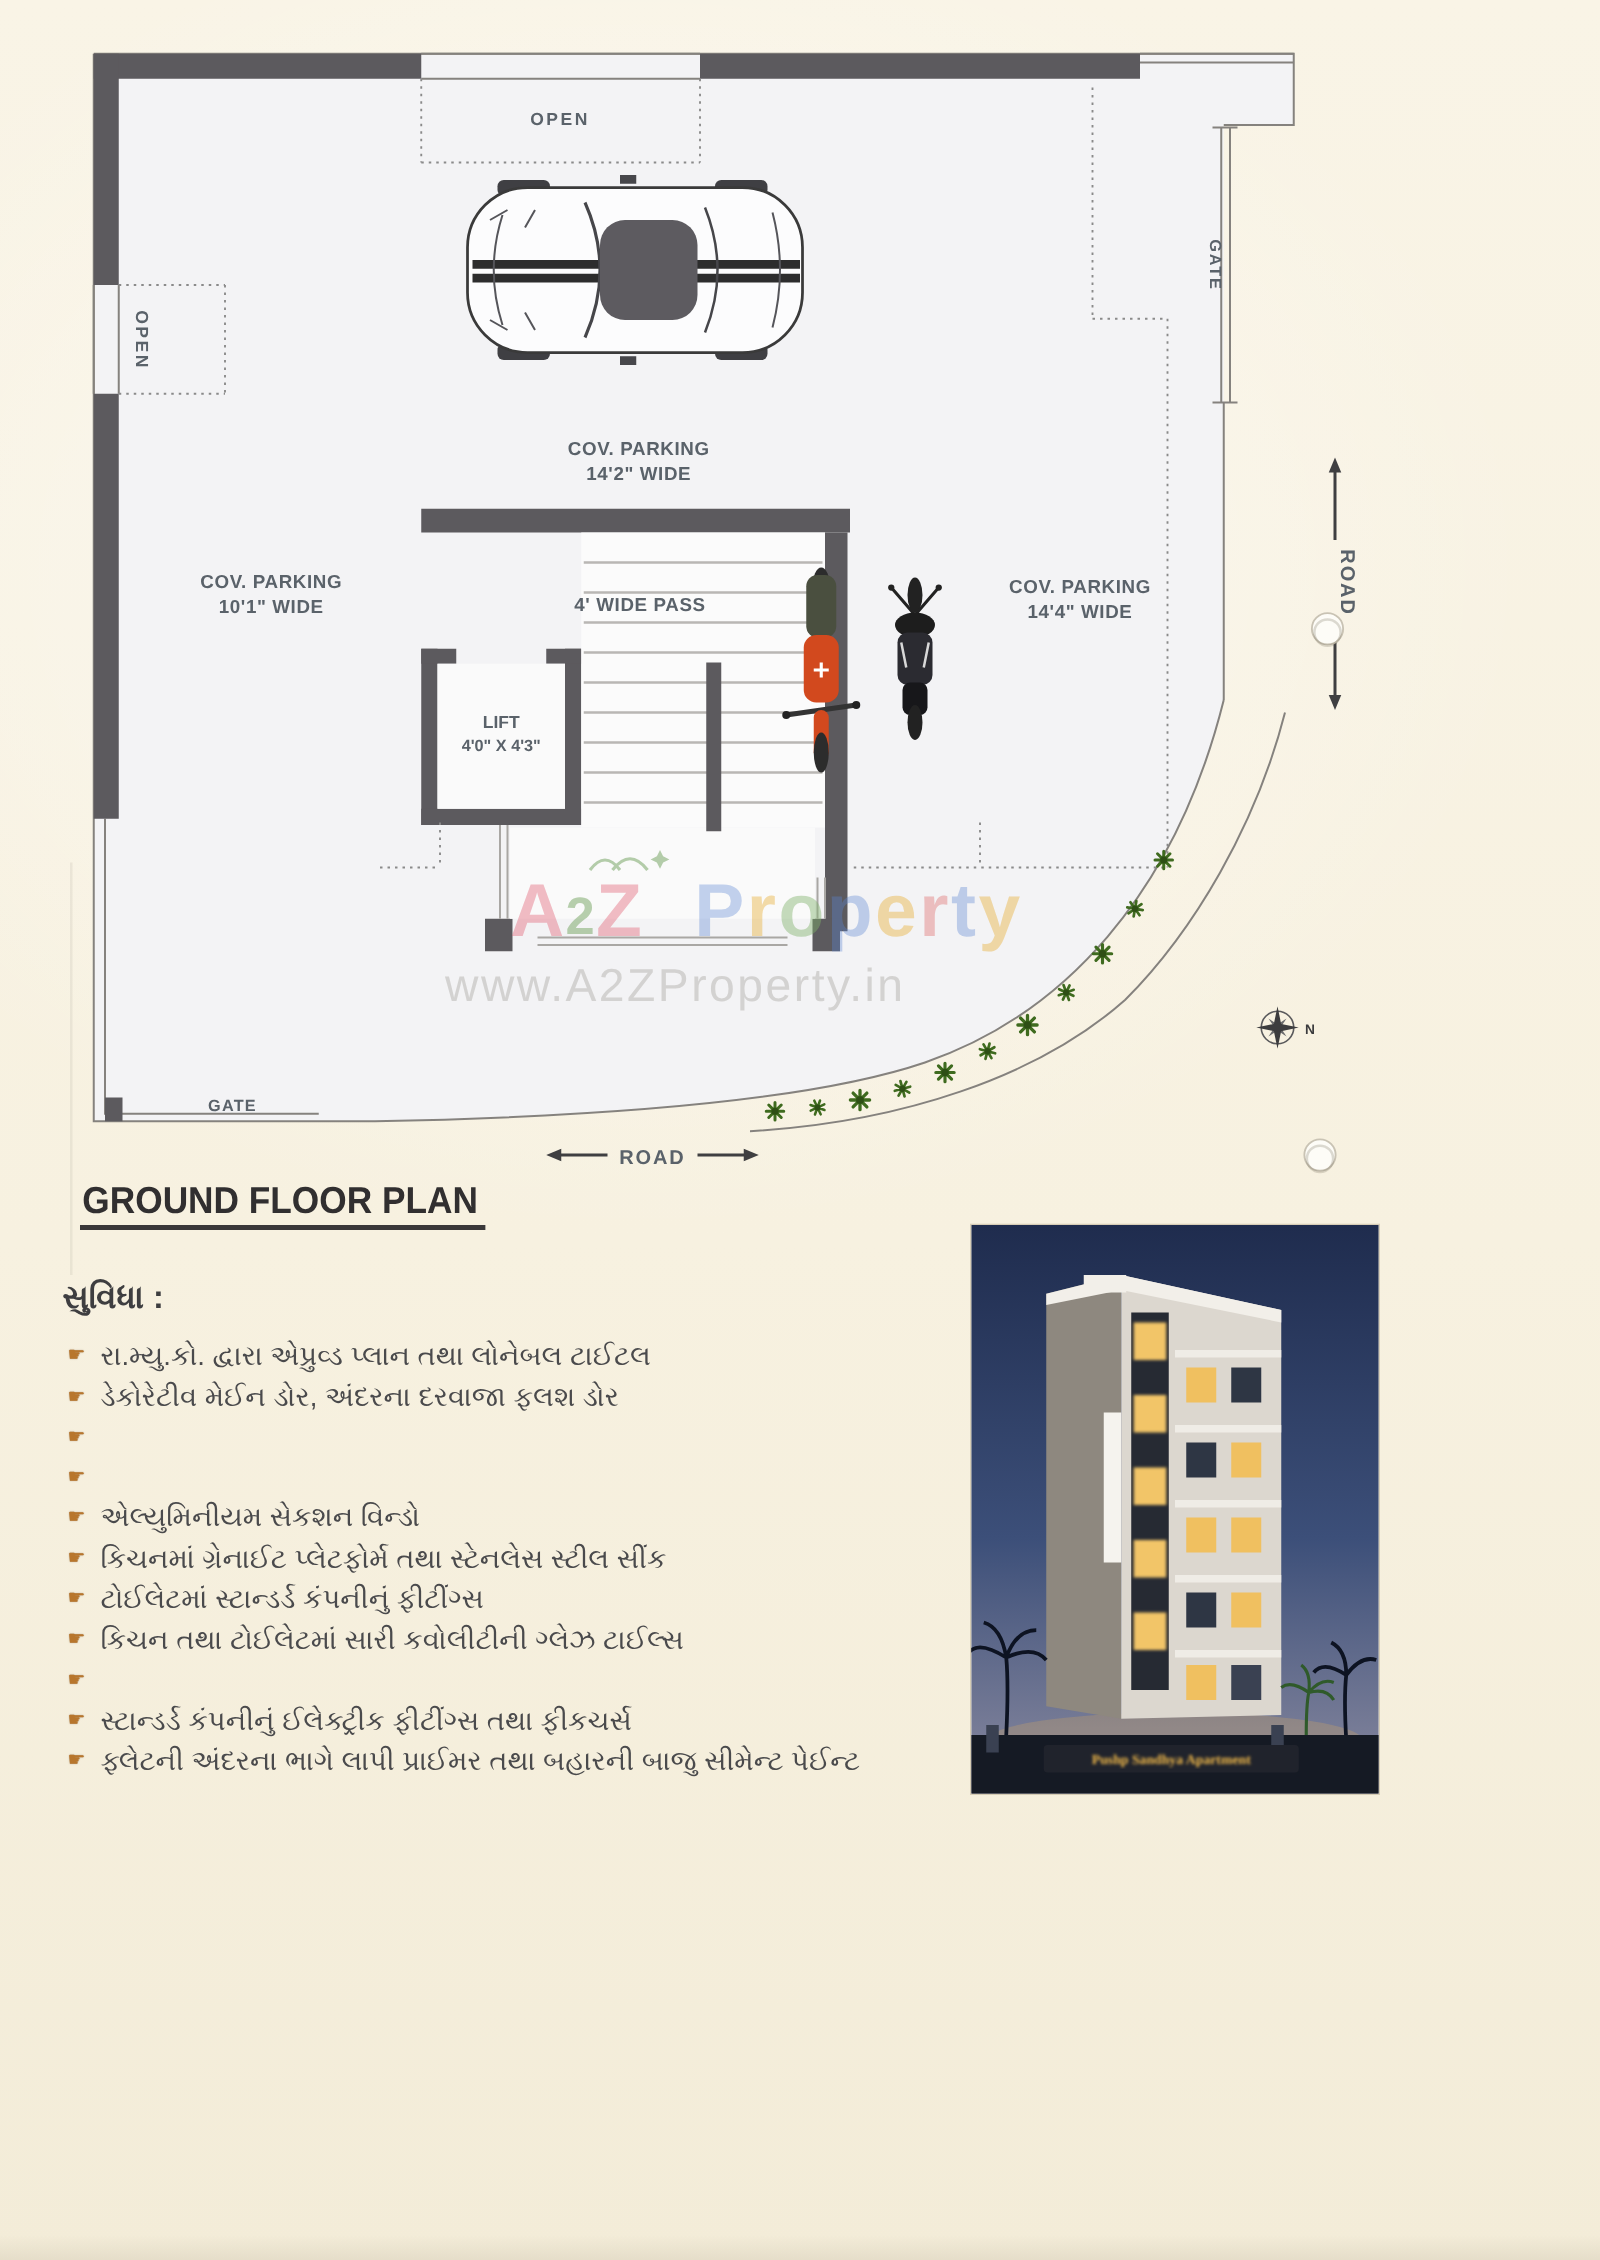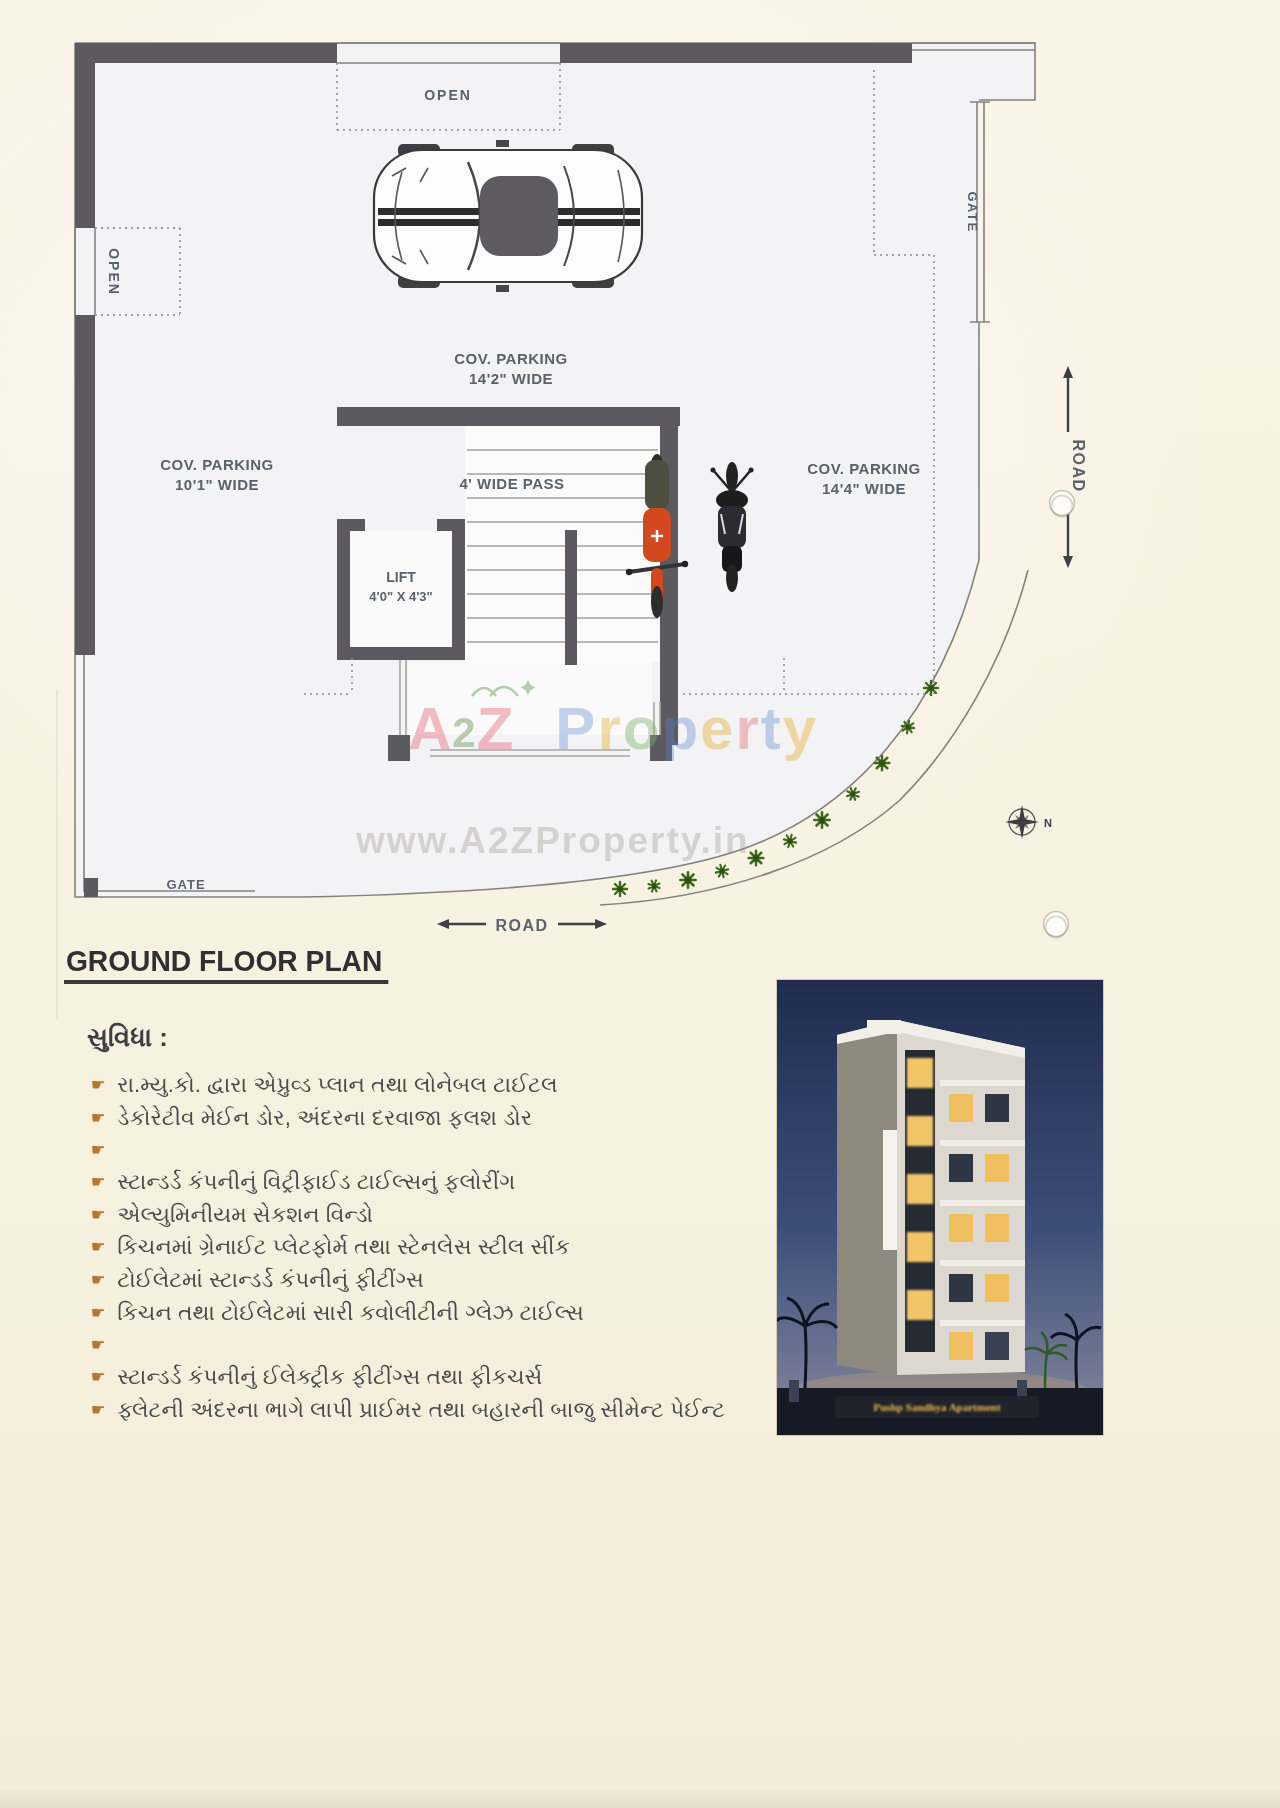--- a/index.html
+++ b/index.html
@@ -15,32 +15,32 @@
   
   .wm-big{
     left:408px;top:694px;font-size:60px;font-weight:bold;letter-spacing:2px;
     white-space:nowrap;pointer-events:none;
   }
   .wm-big .a2z{letter-spacing:1px;}
   .wm-big .ltr-a,.wm-big .ltr-z{color:rgba(224,92,112,.40);}
   .wm-big .ltr-2{color:rgba(108,158,88,.48);font-size:42px;position:relative;top:-2px;}
   .wm-big .rest{margin-left:41px;}
   .wm-url{
-    left:356px;top:820px;font-size:37px;font-weight:bold;color:rgba(140,135,125,.30);
+    left:356px;top:768px;font-size:37px;font-weight:normal;color:rgba(140,135,125,.30);
     letter-spacing:2px;white-space:nowrap;pointer-events:none;
   }
   .wm-hills{left:470px;top:676px;pointer-events:none;}
   
   .section-title{
     left:64px;top:944px;font-size:30px;font-weight:800;color:#312f30;
     letter-spacing:0px;transform:scaleX(.94);transform-origin:left;
     border-bottom:4px solid #3a3839;padding:0 6px 2px 2px;
   }
   
-  .amenities{left:50px;top:1022px;width:700px;margin-left:37px;}
+  .amenities{left:50px;top:1022px;width:700px;}
   .amenities h2{margin:0 0 16px 0;font-size:26px;font-weight:bold;color:#3e3e40;}
   .amenities ul{list-style:none;margin:0;padding:0;}
   .amenities li{
     display:flex;align-items:flex-start;gap:12px;
     font-size:22px;color:#4a4a4c;line-height:32.6px;white-space:nowrap;
   }
   .amenities .bullet{
     flex:0 0 auto;color:#b8762c;font-size:16px;line-height:32px;margin-left:4px;
     text-shadow:0 0 1px rgba(90,50,10,.5);
   }
@@ -248,21 +248,20 @@
         <span class="bullet">☛</span>
         <span>ડેકોરેટીવ મેઈન ડોર, અંદરના દરવાજા ફલશ ડોર</span>
       </li>
 
       <li>
         <span class="bullet">☛</span>
       </li>
 
       <li>
         <span class="bullet">☛</span>
-        <span>સ્ટાન્ડર્ડ કંપનીનું વિટ્રીફાઈડ ટાઈલ્સનું ફલોરીંગ</span>
       </li>
 
       <li>
         <span class="bullet">☛</span>
         <span>એલ્યુમિનીયમ સેકશન વિન્ડો</span>
       </li>
 
       <li>
         <span class="bullet">☛</span>
         <span>કિચનમાં ગ્રેનાઈટ પ્લેટફોર્મ તથા સ્ટેનલેસ સ્ટીલ સીંક</span>

